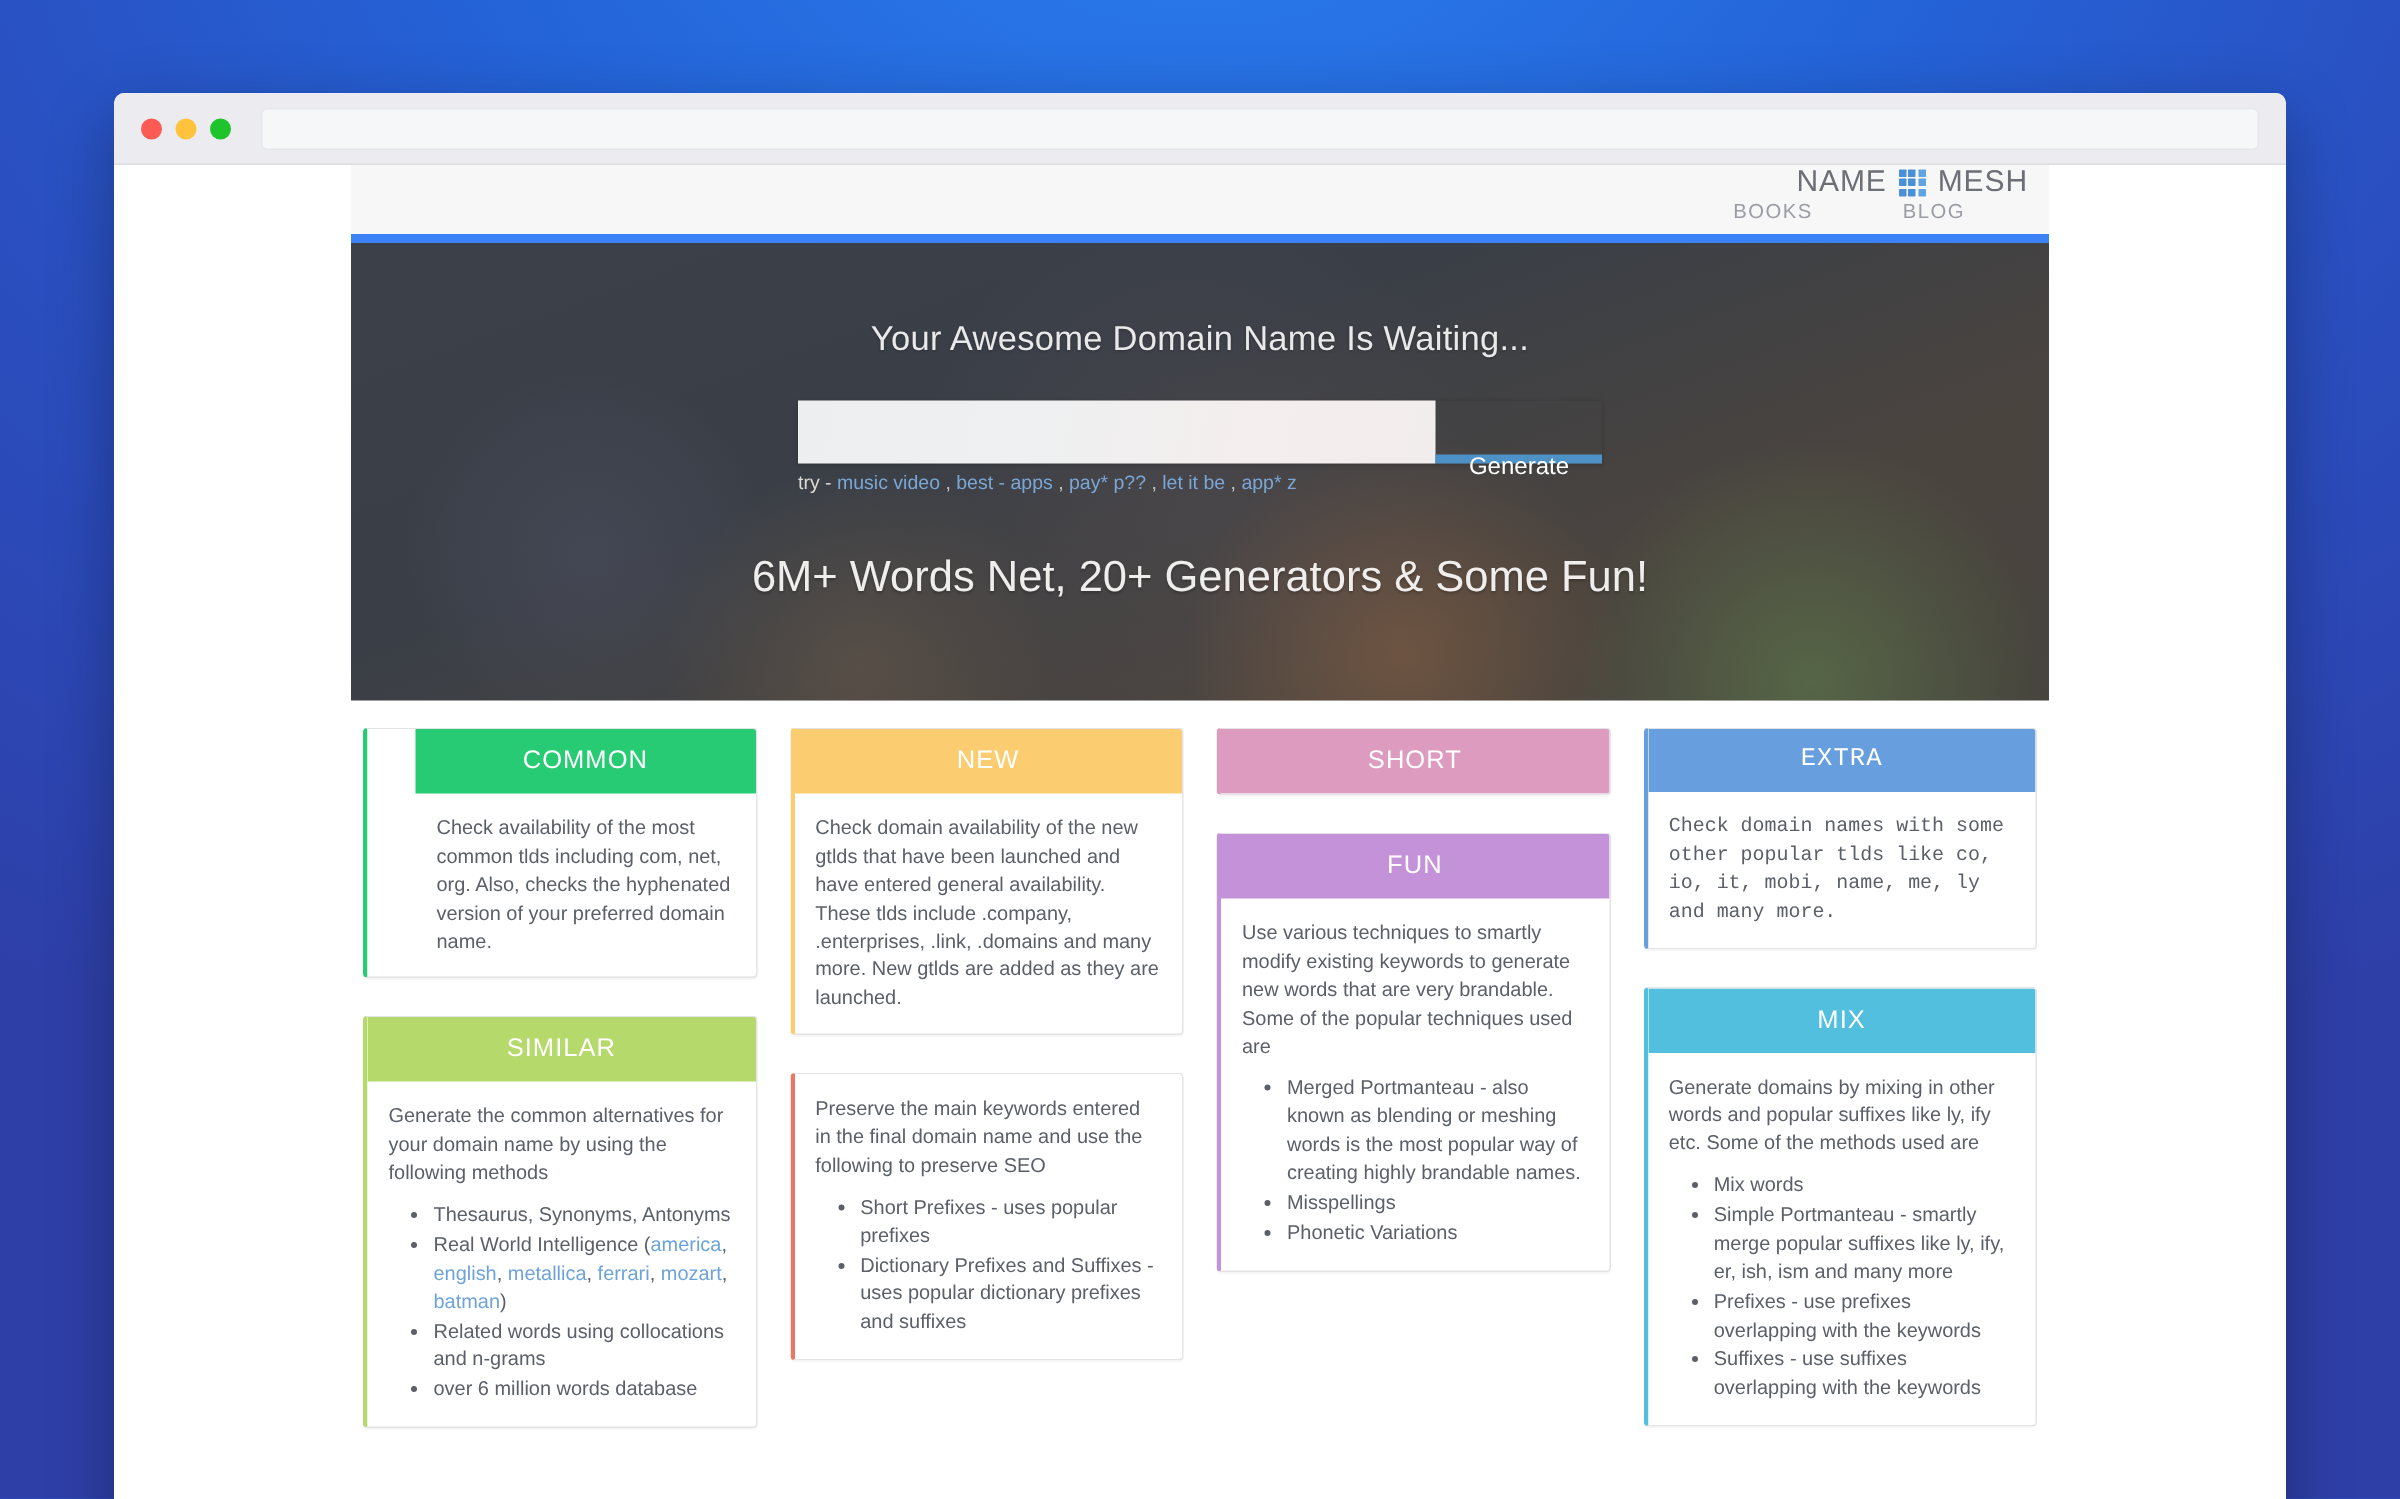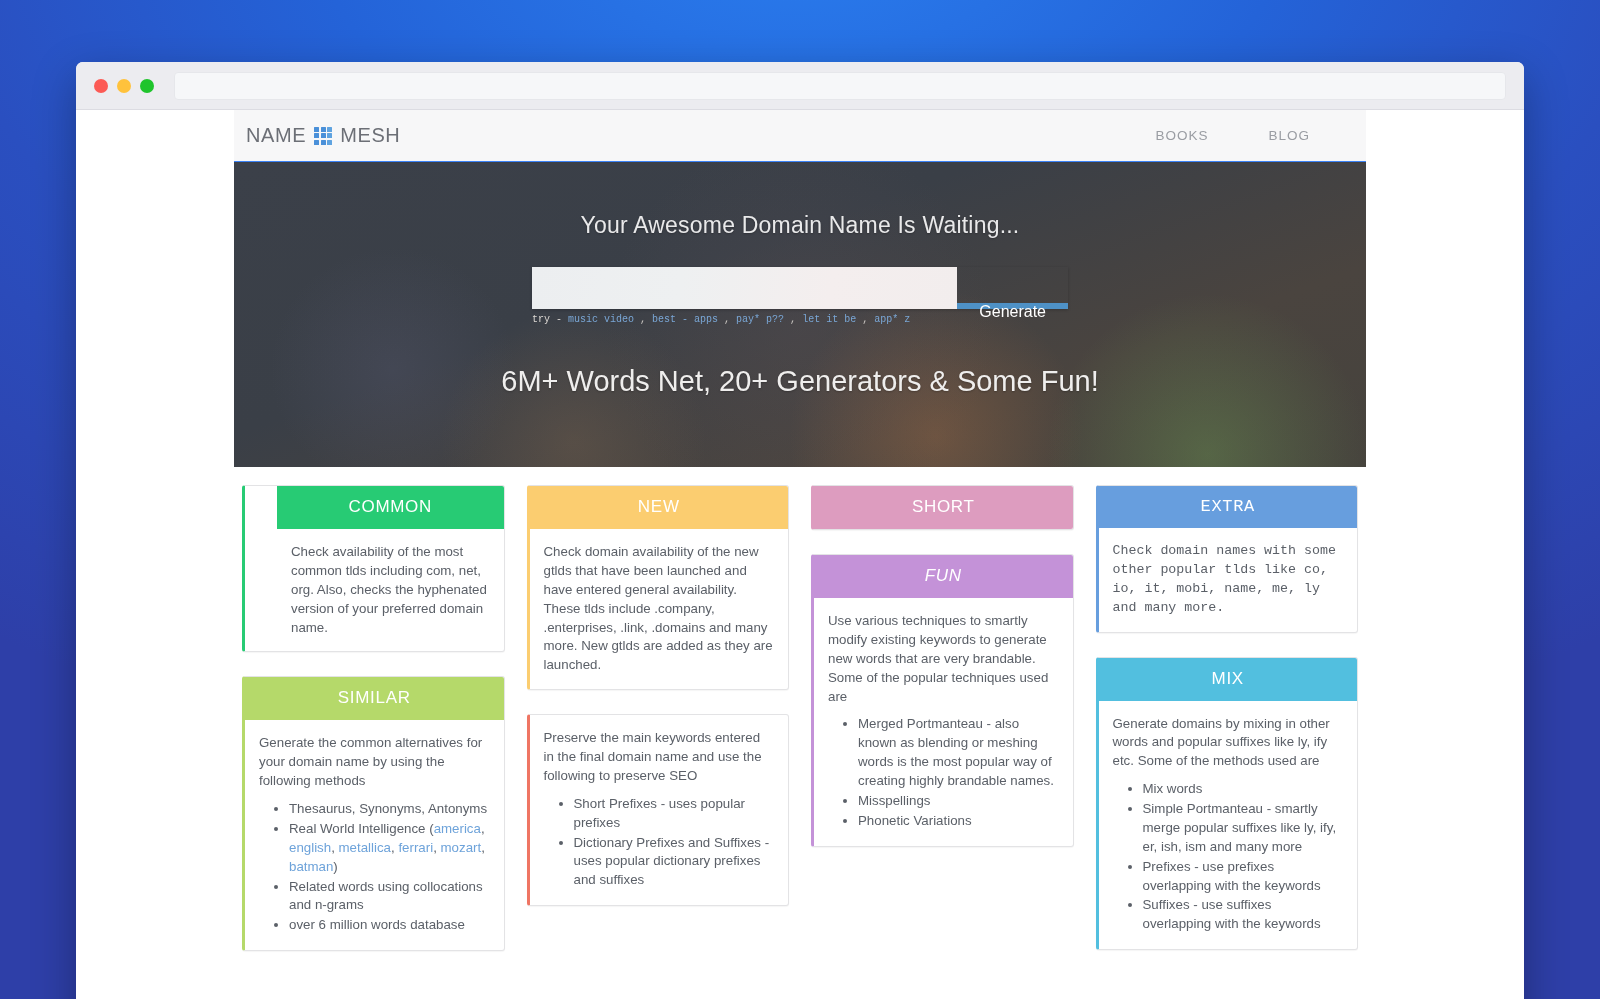--- a/index.html
+++ b/index.html
@@ -56,24 +56,25 @@
     position: absolute;
     left: 158px;
     top: 0;
     width: 1132px;
   }
 
   
   #site-nav {
     height: 52px;
     background: #f7f7f8;
-    border-bottom: 1px solid #3b82f6;
-    display: flex;
-    align-items: center;
+    border-bottom: 6px solid #3b82f6;
+    display: flex;
+    align-items: flex-end;
     padding: 0 14px 0 12px;
+    flex-direction: column;
   }
   #logo {
     display: flex;
     align-items: center;
     gap: 8px;
     font-size: 20px;
     letter-spacing: 0.6px;
     color: #6c6f76;
     font-weight: 400;
   }
@@ -145,24 +146,23 @@
     font-size: 16px;
     font-weight: 400;
     padding: 0 22px;
     cursor: pointer;
     font-family: "Liberation Sans", sans-serif;
     margin-top: 36px;
   }
   #try-row {
     width: 536px;
     margin: 5px auto 0;
-    font-size: 10px;
+    font-size: 13px;
     color: #d8d5d2;
     white-space: nowrap;
-    font-family: Liberation Mono, monospace;
   }
   #try-row .try-label { color: #ddd9d5; }
   #try-row a {
     color: #7aa7d6;
     text-decoration: none;
     cursor: pointer;
   }
   #try-row .sep { color: #c9c5c1; }
   #hero-subtitle {
     text-align: center;
@@ -285,21 +285,21 @@
                 <li>over 6 million words database</li>
               </ul>
             </div></div><div class="card accent-left" style="border-left-color: rgb(251, 205, 112);"><div class="card-header" style="background: rgb(251, 205, 112);">NEW</div><div class="card-body">
               <p>Check domain availability of the new gtlds that have been launched and have entered general availability. These tlds include .company, .enterprises, .link, .domains and many more. New gtlds are added as they are launched.</p>
             </div></div><div class="card accent-left" style="border-left-color: rgb(239, 117, 99);"><div class="card-body">
               <p>Preserve the main keywords entered in the final domain name and use the following to preserve SEO</p>
               <ul>
                 <li>Short Prefixes - uses popular prefixes</li>
                 <li>Dictionary Prefixes and Suffixes - uses popular dictionary prefixes and suffixes</li>
               </ul>
-            </div></div><div class="card accent-left" style="border-left-color: rgb(221, 156, 191);"><div class="card-header" style="background: rgb(221, 156, 191);">SHORT</div></div><div class="card accent-left" style="border-left-color: rgb(196, 146, 216);"><div class="card-header" style="background: rgb(196, 146, 216); font-style: italic;">FUN</div><div class="card-body">
+            </div></div><div class="card accent-left" style="border-left-color: rgb(221, 156, 191);"><div class="card-header" style="background: rgb(221, 156, 191);">SHORT</div></div><div class="card accent-left" style="border-left-color: rgb(196, 146, 216);"><div class="card-header" style="background: rgb(196, 146, 216);">FUN</div><div class="card-body">
               <p>Use various techniques to smartly modify existing keywords to generate new words that are very brandable. Some of the popular techniques used are</p>
               <ul>
                 <li>Merged Portmanteau - also known as blending or meshing words is the most popular way of creating highly brandable names.</li>
                 <li>Misspellings</li>
                 <li>Phonetic Variations</li>
               </ul>
             </div></div><div class="card accent-left" style="border-left-color: rgb(103, 158, 222); font-family: Liberation Mono, monospace;"><div class="card-header" style="background: rgb(103, 158, 222);">EXTRA</div><div class="card-body">
               <p>Check domain names with some other popular tlds like co, io, it, mobi, name, me, ly and many more.</p>
             </div></div><div class="card accent-left" style="border-left-color: rgb(82, 191, 223);"><div class="card-header" style="background: rgb(82, 191, 223);">MIX</div><div class="card-body">
               <p>Generate domains by mixing in other words and popular suffixes like ly, ify etc. Some of the methods used are</p>

